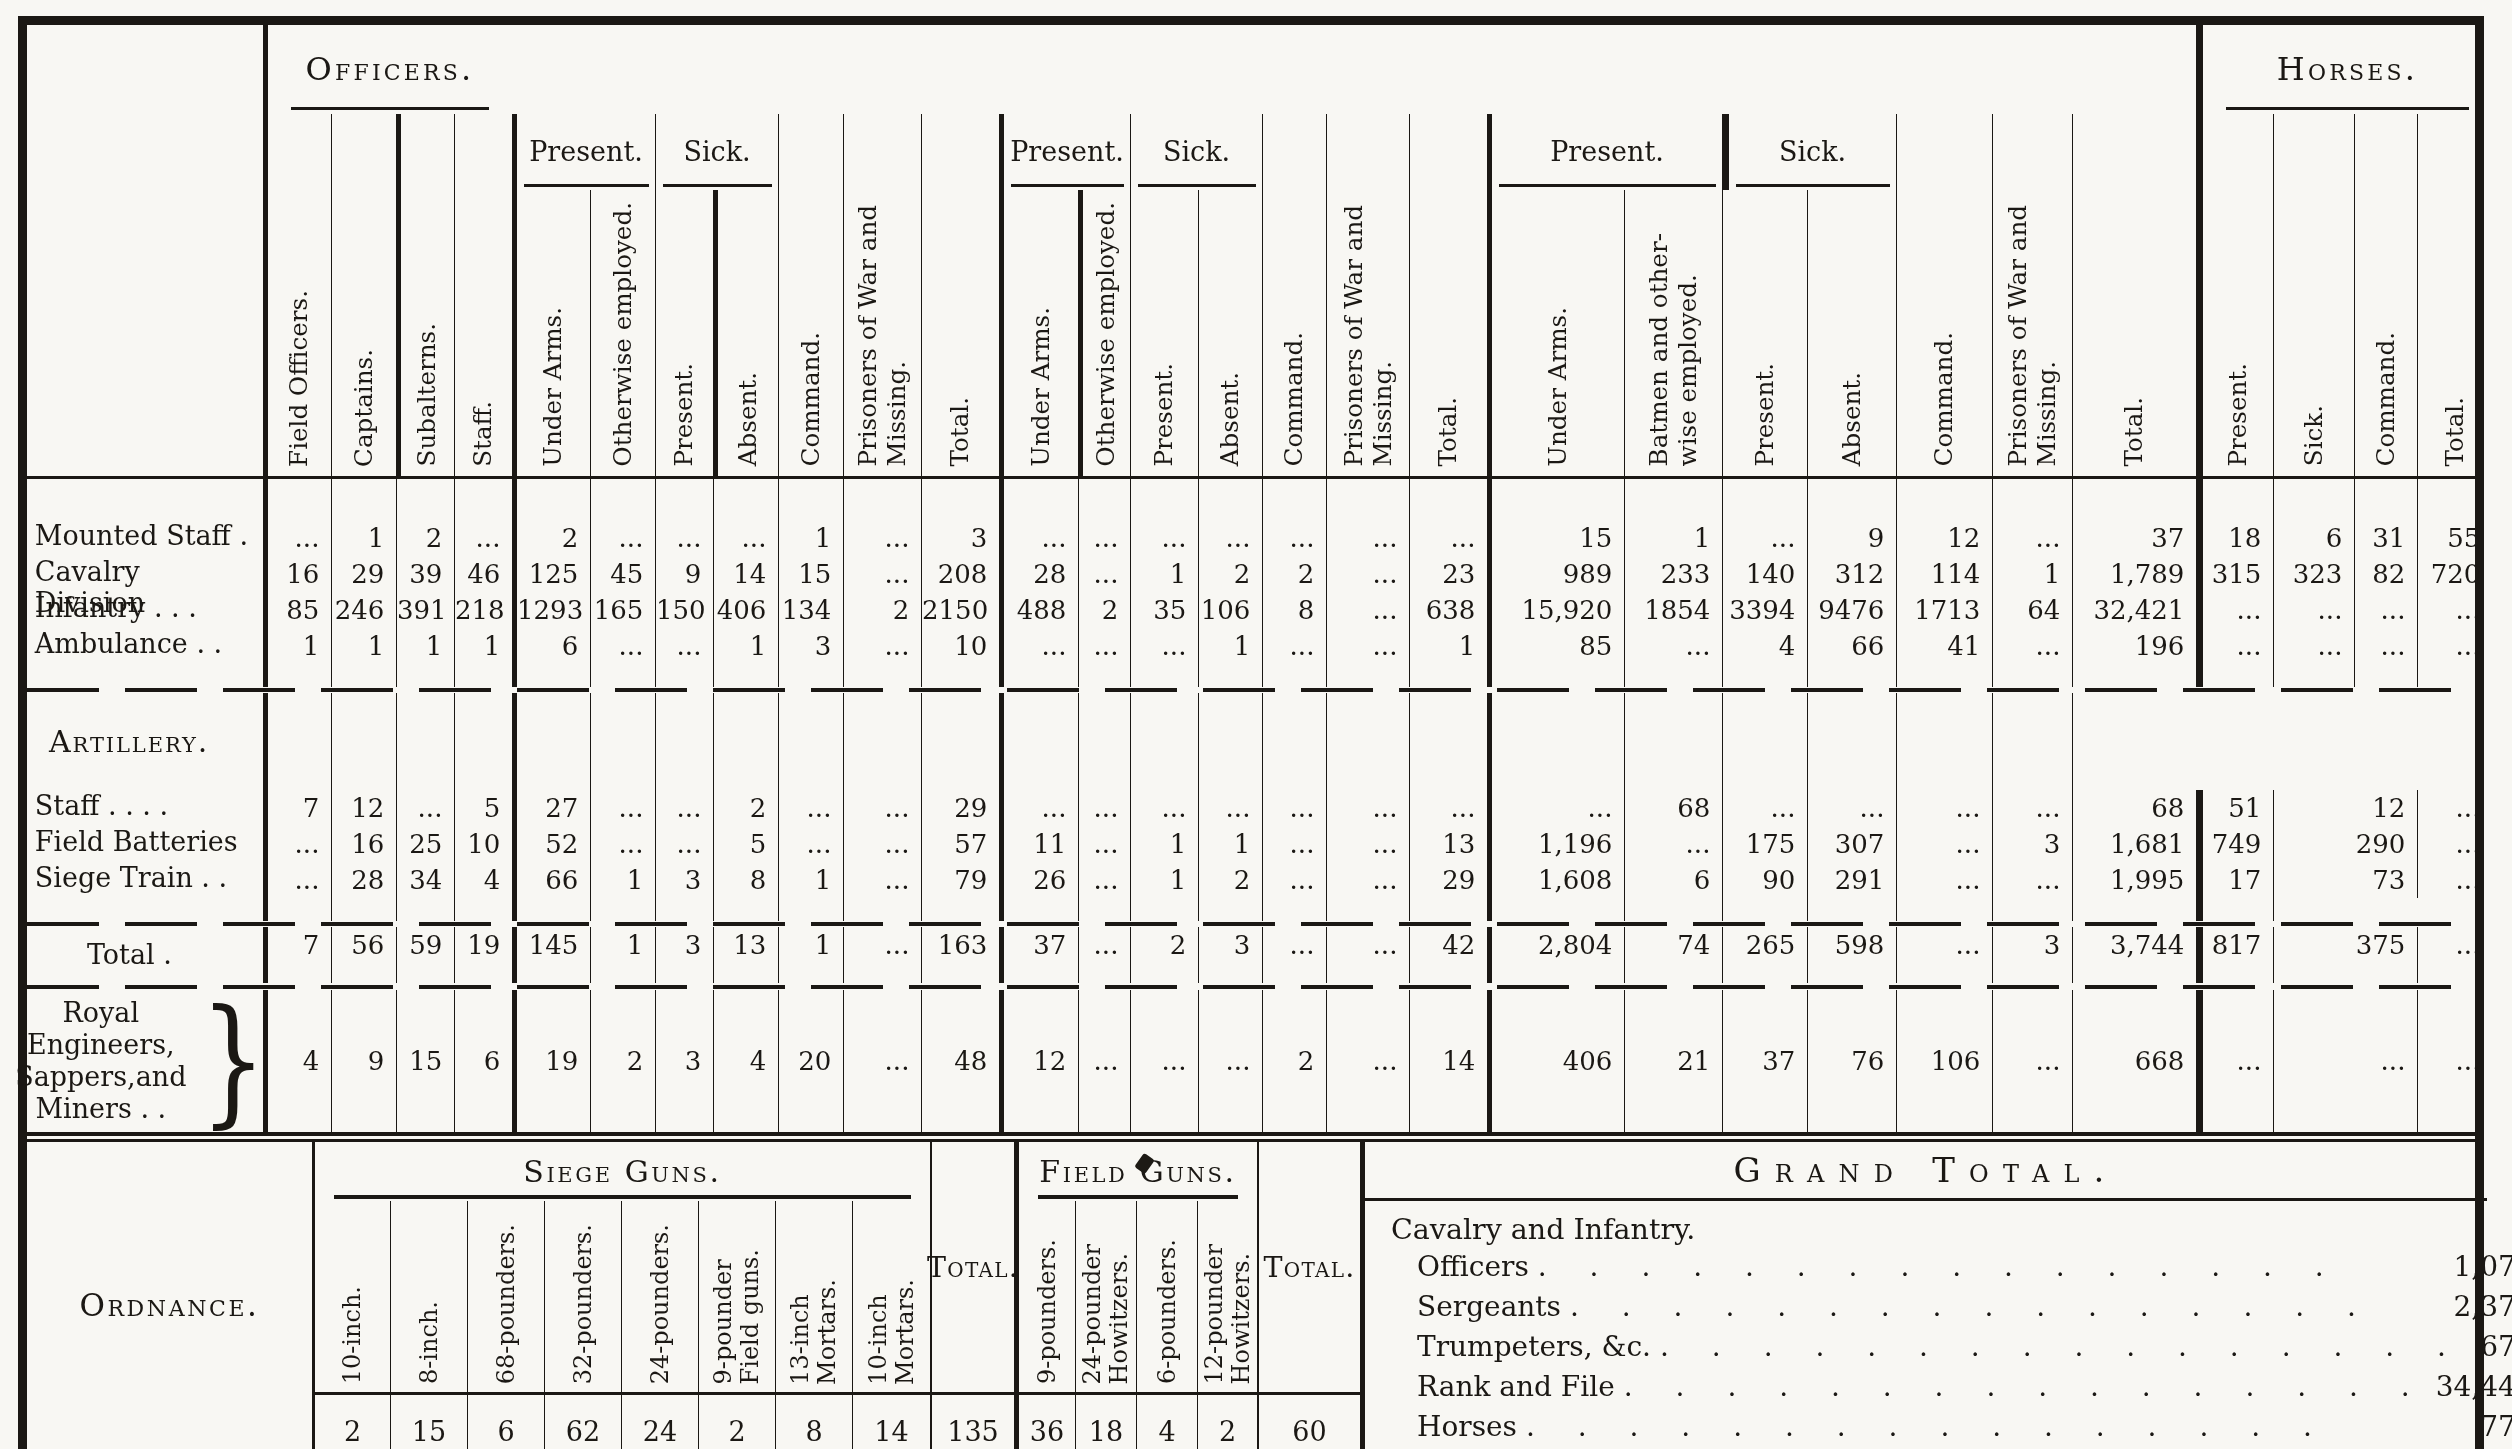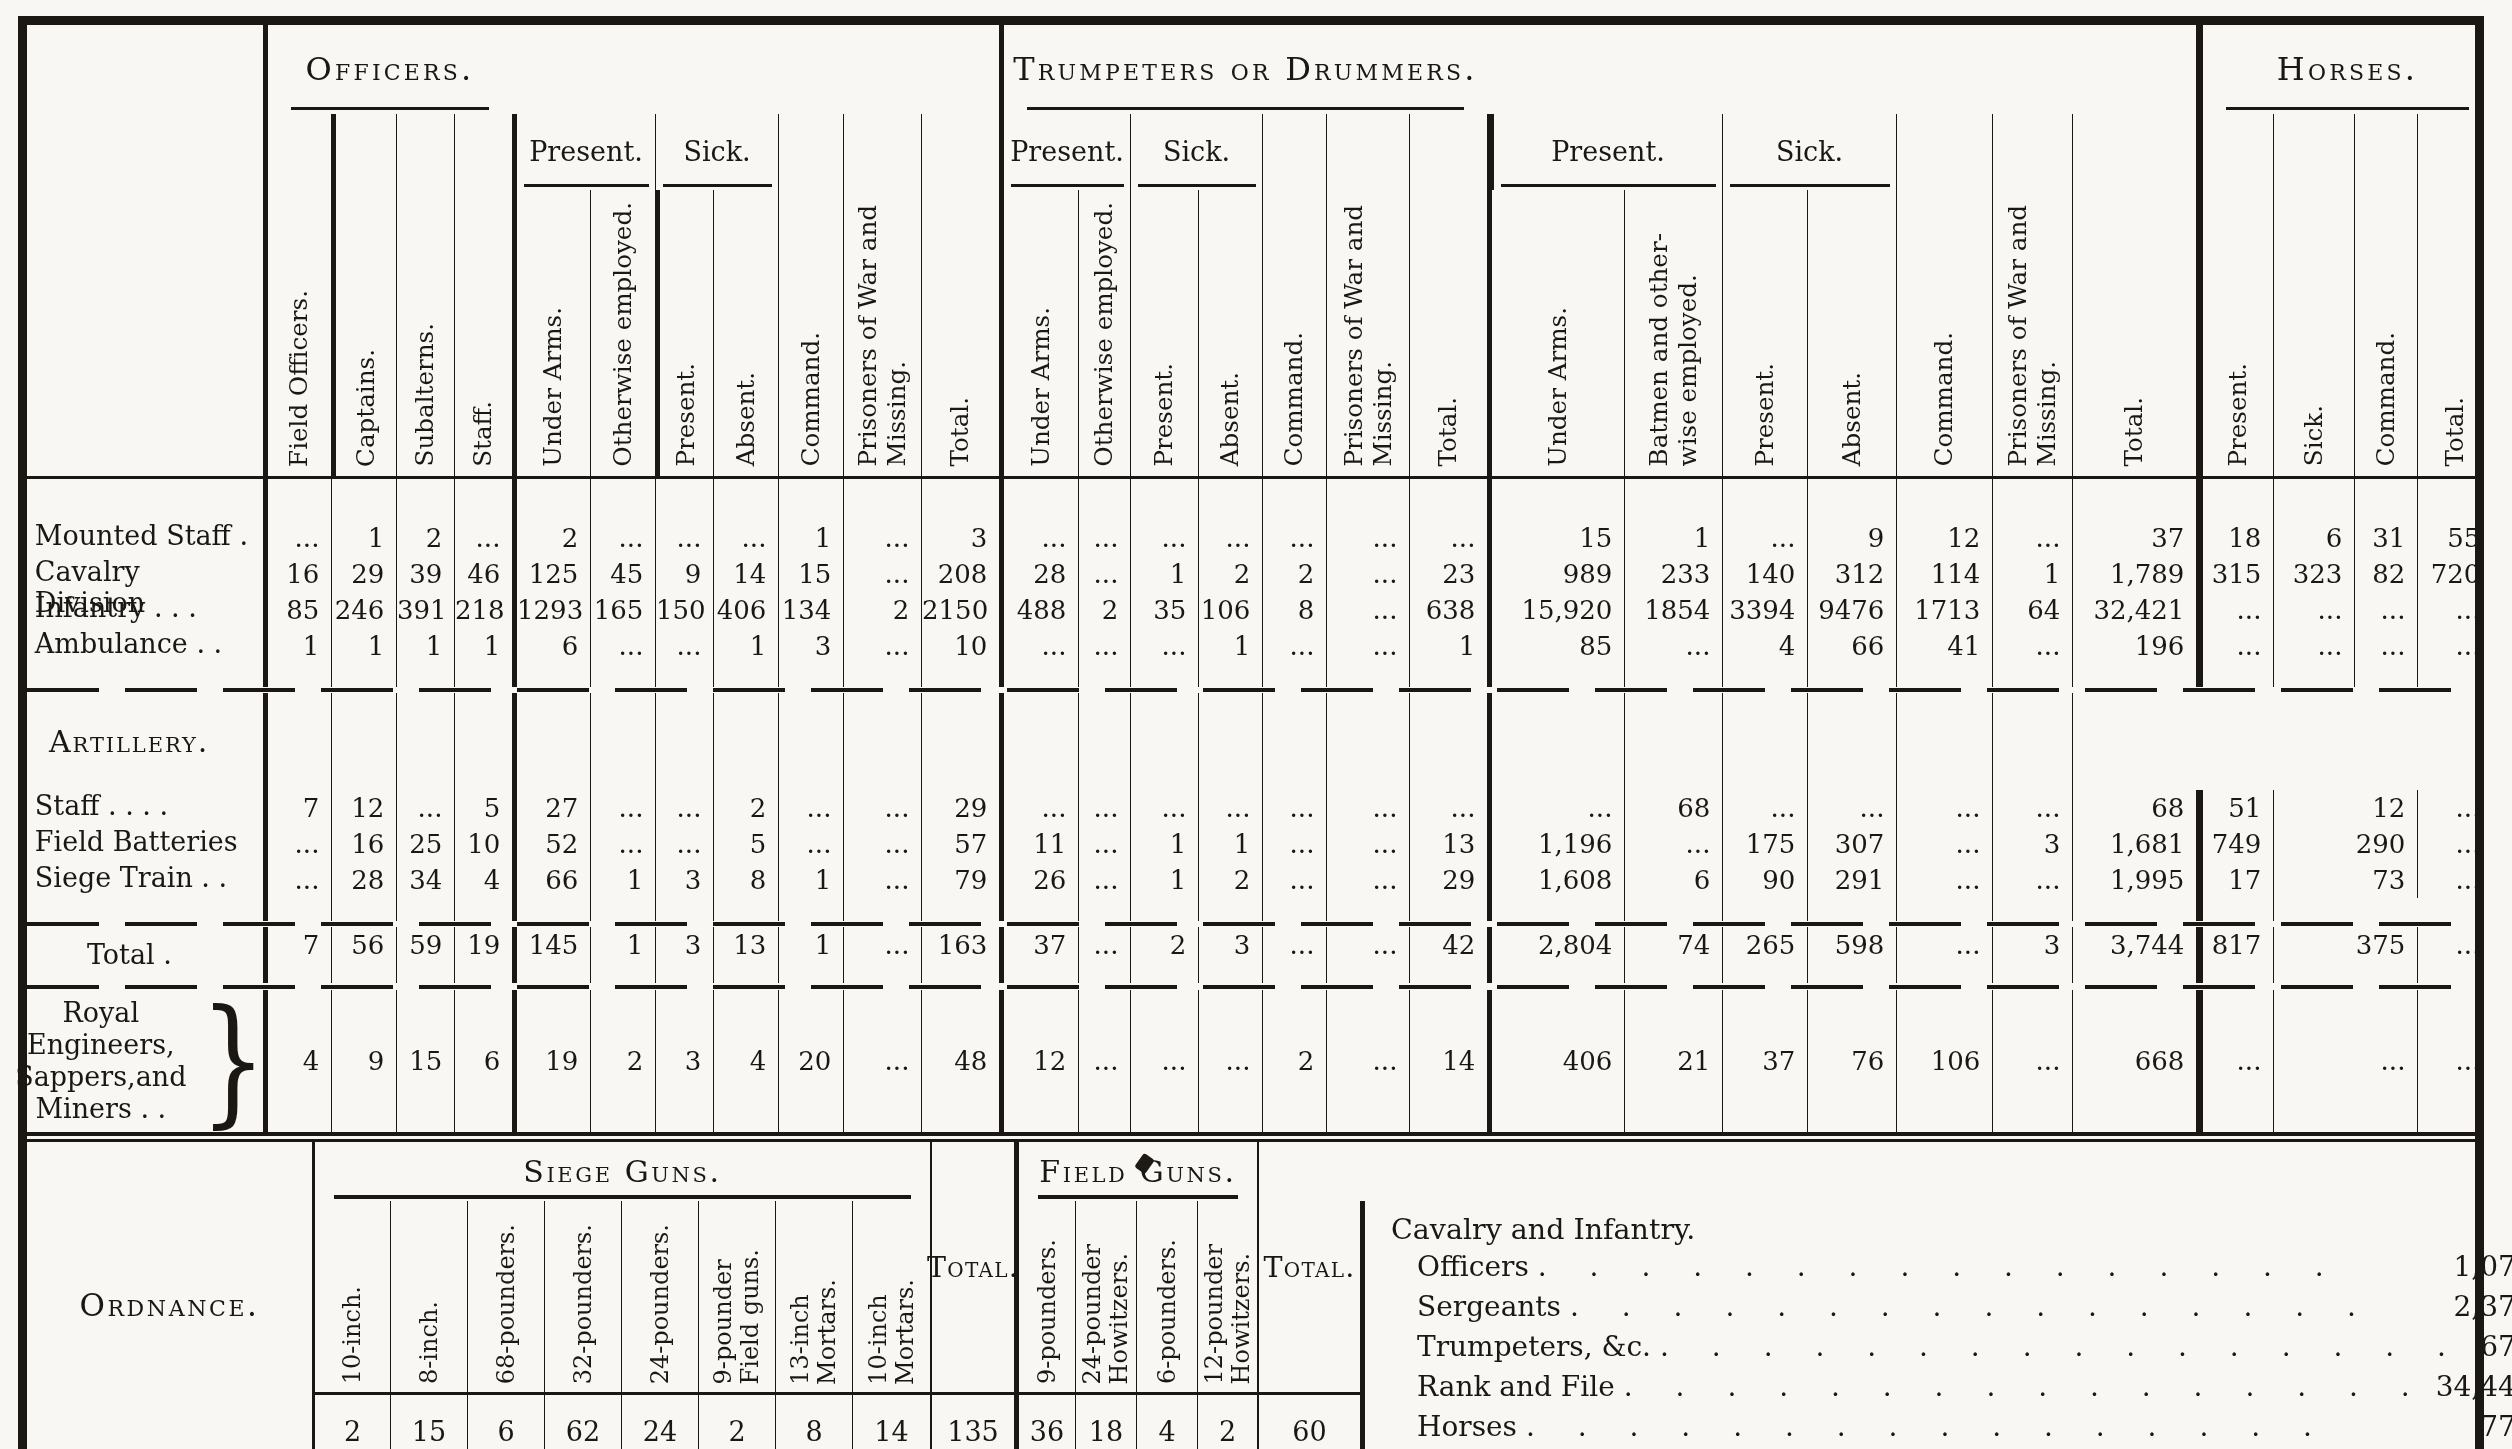--- a/index.html
+++ b/index.html
@@ -85,21 +85,20 @@
 </head>
 <body>
 
 <div class="sheet">
   <div class="tbl">
 
     <div class="grid header">
       <div class="corner"></div>
 
       <div class="gtitle bl8" style="grid-column:2/6">Officers.</div>
-      <div class="gtitle bl8" style="grid-column:13/20">Trumpeters or Drummers.</div>
       <div class="gtitle bl10" style="grid-column:27/31">Horses.</div>
 
       <div class="rcell r23 bl8" style="grid-column:2">
           <span class="rot">Field Officers.</span>
         </div>
       <div class="rcell r23 bl3" style="grid-column:3">
           <span class="rot">Captains.</span>
         </div>
       <div class="rcell r23 bl3" style="grid-column:4">
           <span class="rot">Subalterns.</span>
@@ -624,20 +623,21 @@
       <div class="ord-label">Ordnance.</div>
 
       <div class="btitle bc" style="grid-column:2/10;border-left-width:3.9px">Siege Guns.</div>
       <div class="bc" style="grid-column:10;grid-row:1/3;border-left-width:2.6px;position:relative">
           <div class="btot" style="height:100%">Total.</div>
         </div>
       <div class="btitle bc" style="grid-column:11/15;border-left-width:5.2px">Field Guns.</div>
       <div class="bc" style="grid-column:15;grid-row:1/3;border-left-width:2.6px;position:relative">
           <div class="btot" style="height:100%">Total.</div>
         </div>
+      <div class="gt-title bc" style="grid-column:16;border-left-width:5.2px">Grand Total.</div>
 
       <div class="brot bc" style="grid-column:2;border-left-width:3.9px">
           <span class="rot">10-inch.</span>
         </div>
       <div class="brot bc" style="grid-column:3">
           <span class="rot">8-inch.</span>
         </div>
       <div class="brot bc" style="grid-column:4">
           <span class="rot">68-pounders.</span>
         </div>

